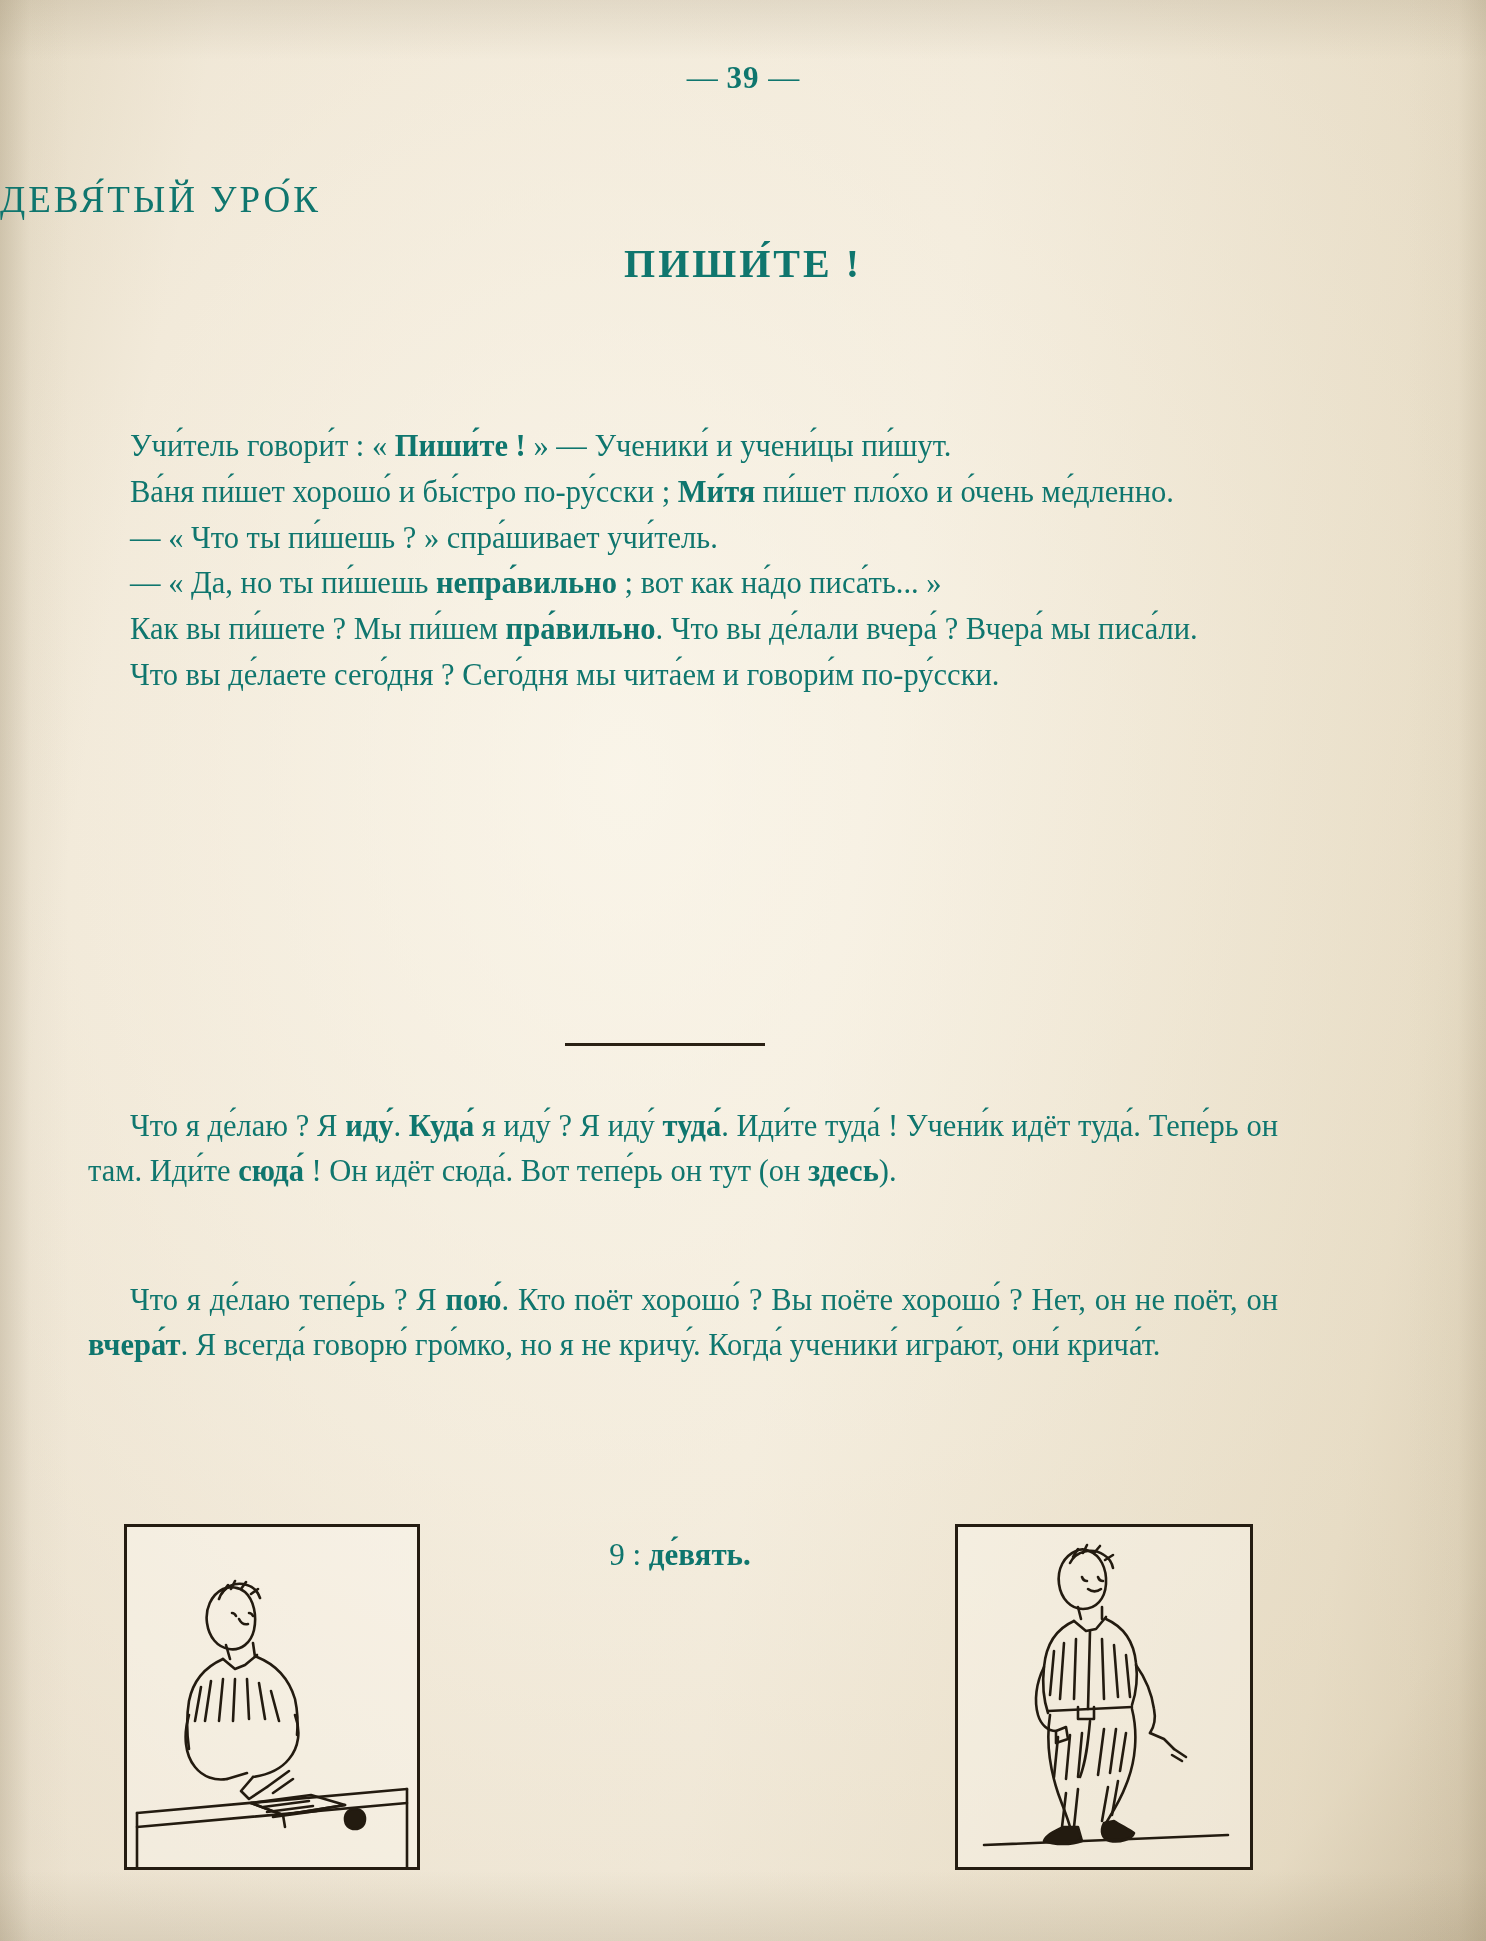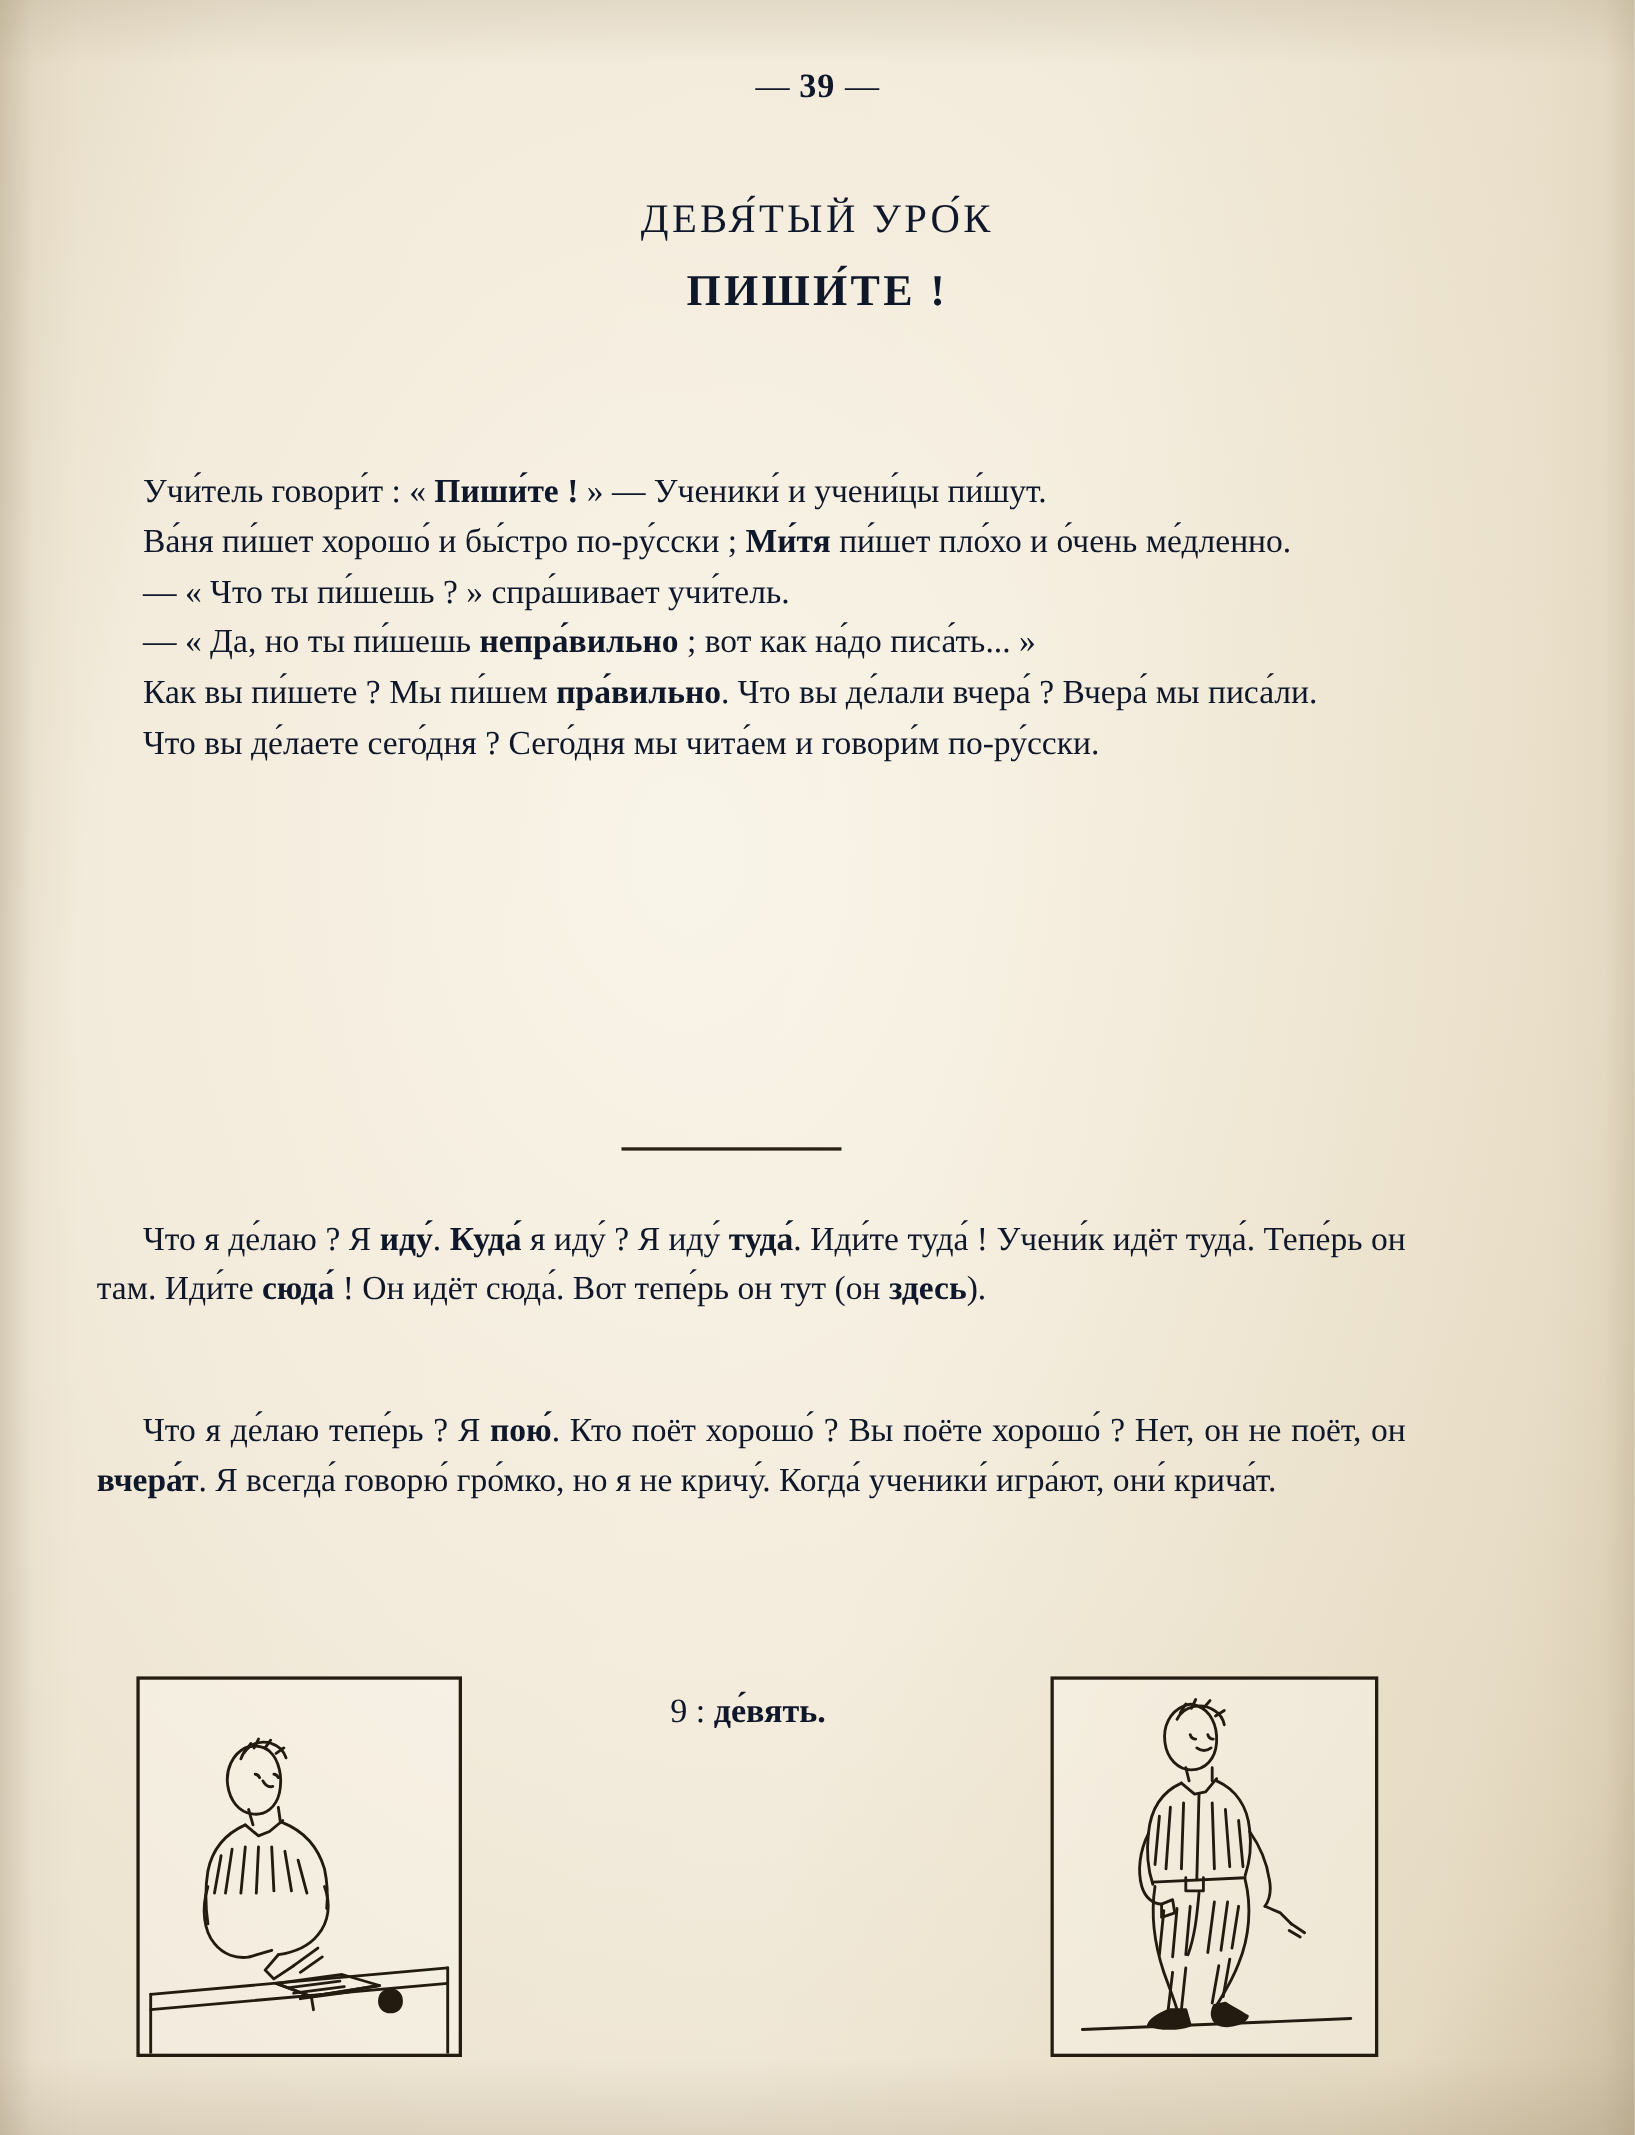--- a/index.html
+++ b/index.html
@@ -32,21 +32,21 @@
       linear-gradient(to left, rgba(150,135,105,0.22) 0px, rgba(150,135,105,0.04) 28px, rgba(0,0,0,0) 80px),
       linear-gradient(to bottom, rgba(150,135,105,0.18) 0px, rgba(0,0,0,0) 60px),
       linear-gradient(to top, rgba(150,135,105,0.20) 0px, rgba(0,0,0,0) 70px);
   }
   .content {
     position: absolute;
     left: 0;
     top: 0;
     width: 1486px;
     height: 1941px;
-    color: #0f172a;
+    color: #0f766e;
   }
 
   .folio {
     position: absolute;
     top: 60px;
     left: 0;
     width: 1486px;
     text-align: center;
     font-size: 31px;
     letter-spacing: 1px;
@@ -55,21 +55,20 @@
   .folio .dash {
     font-weight: 400;
     letter-spacing: 0;
   }
 
   .lesson-title {
     position: absolute;
     top: 178px;
     left: 0;
     width: 1486px;
-    text-align: center;
     font-size: 37px;
     letter-spacing: 3px;
   }
   .lesson-subject {
     position: absolute;
     top: 240px;
     left: 0;
     width: 1486px;
     text-align: center;
     font-size: 40px;

